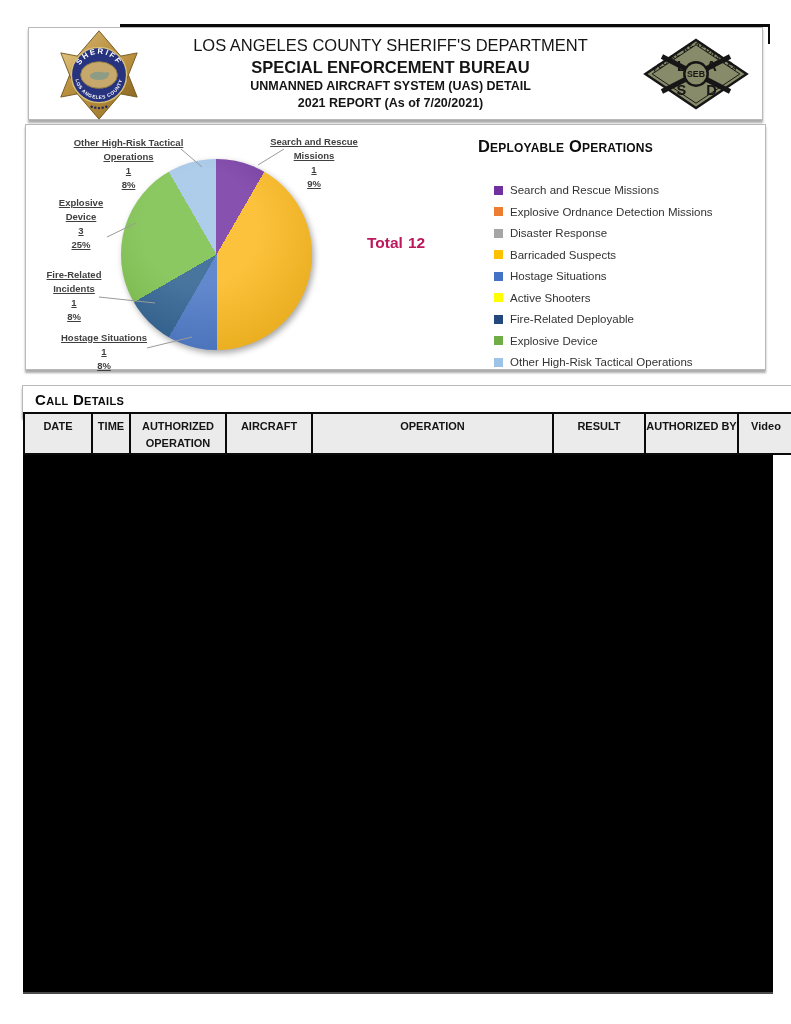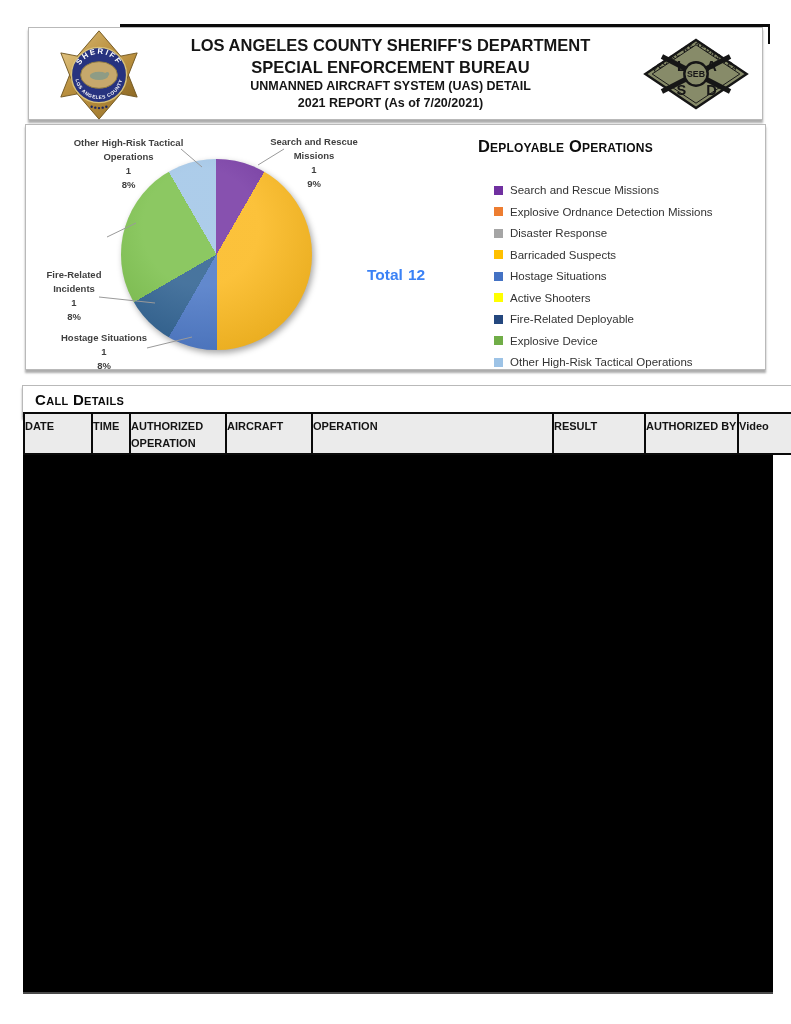--- a/index.html
+++ b/index.html
@@ -9,55 +9,55 @@
   
   .top-rule{position:absolute;left:120px;top:24px;width:650px;height:3px;background:#0a0a0a;}
   .top-rule-tick{position:absolute;left:768px;top:24px;width:2px;height:20px;background:#0a0a0a;}
 
   
   .panel{position:absolute;background:#fff;border:1px solid #b9b9b9;box-shadow:0 3px 2px rgba(90,90,90,.5);}
 
   
   #hdr{left:28px;top:27px;width:733px;height:91px;}
   .titles{position:absolute;left:110px;right:120px;top:7px;text-align:center;color:#151515;}
-  .t1{font-size:16.5px;font-weight:bold;line-height:21px;}
+  .t1{font-size:16.5px;font-weight:normal;line-height:21px;}
   .t2{font-size:16.5px;font-weight:bold;line-height:22px;}
   .t3{font-size:12.5px;font-weight:bold;line-height:17px;}
   .t4{font-size:12.5px;font-weight:bold;line-height:17px;}
   .badge{position:absolute;left:24px;top:1px;}
   .seb{position:absolute;right:12px;top:9px;}
 
   
   #chart{left:25px;top:124px;width:739px;height:244px;}
   .pie{position:absolute;left:95px;top:34px;width:191px;height:191px;border-radius:50%;
        filter:drop-shadow(2px 3px 3px rgba(0,0,0,.35));}
   .pie::after{content:"";position:absolute;inset:0;border-radius:50%;
        background:radial-gradient(circle at 42% 36%, rgba(255,255,255,.16) 0 35%, rgba(0,0,0,.10) 100%);}
   .plabel{position:absolute;text-align:center;font-size:9.5px;font-weight:700;color:#3f3f3f;line-height:1.48;}
-  .plabel span{display:block;}
+  .plabel span{display:block;text-decoration:underline;}
   .plabel.inpie{color:#3a3a28;z-index:3;}
   .leader{position:absolute;left:0;top:0;pointer-events:none;z-index:2;}
-  .total{position:absolute;left:341px;top:109px;font-size:15.5px;color:#3b82f6;margin-top:32px;}
+  .total{position:absolute;left:341px;top:109px;font-size:15.5px;color:#be185d;}
   .total .tl{font-weight:600;} .total .tv{font-weight:800;margin-left:5px;}
   .legend{position:absolute;left:452px;top:12px;width:280px;}
   .legend-title{font-variant:small-caps;font-weight:bold;font-size:16.5px;color:#0d0d0d;letter-spacing:.2px;margin-bottom:28px;}
   .litem{display:flex;align-items:center;gap:7px;margin-left:16px;margin-bottom:9.5px;font-size:11.5px;color:#333;}
   .sw{width:9px;height:9px;flex:0 0 9px;}
 
   
   #calldet{left:22px;top:385px;width:745px;height:30px;padding-left:45px;}
   .cd-head{position:absolute;left:12px;top:5px;font-variant:small-caps;font-weight:bold;font-size:15px;color:#0a0a0a;letter-spacing:.3px;}
 
   
   .redact{position:absolute;left:23px;top:419px;width:750px;height:573px;background:#000;border-bottom:2px solid #4a4a4a;}
 
   
   .thead{position:absolute;left:23px;top:412px;height:43px;display:flex;z-index:4;}
   .th{box-sizing:border-box;background:#ebebeb;border:2px solid #0a0a0a;margin-left:-2px;
-      font-size:11px;font-weight:bold;color:#141414;padding-top:4px;line-height:1.55;}
+      font-size:11px;font-weight:bold;color:#141414;text-align:center;padding-top:4px;line-height:1.55;}
   .th:first-child{margin-left:0;}
 </style>
 </head>
 <body>
 
 <div id="page">
 
   <div class="top-rule"></div>
   <div class="top-rule-tick"></div>
 
@@ -146,20 +146,26 @@
       <span>9%</span>
     </div>
 
     <div class="plabel" style="left:30px;top:11px;width:145px;">
       <span>Other High-Risk Tactical</span>
       <span>Operations</span>
       <span>1</span>
       <span>8%</span>
     </div>
 
+    <div class="plabel" style="left:12px;top:71px;width:86px;">
+      <span>Explosive</span>
+      <span>Device</span>
+      <span>3</span>
+      <span>25%</span>
+    </div>
 
     <div class="plabel" style="left:2px;top:143px;width:92px;">
       <span>Fire-Related</span>
       <span>Incidents</span>
       <span>1</span>
       <span>8%</span>
     </div>
 
     <div class="plabel" style="left:10px;top:206px;width:136px;">
       <span>Hostage Situations</span>

